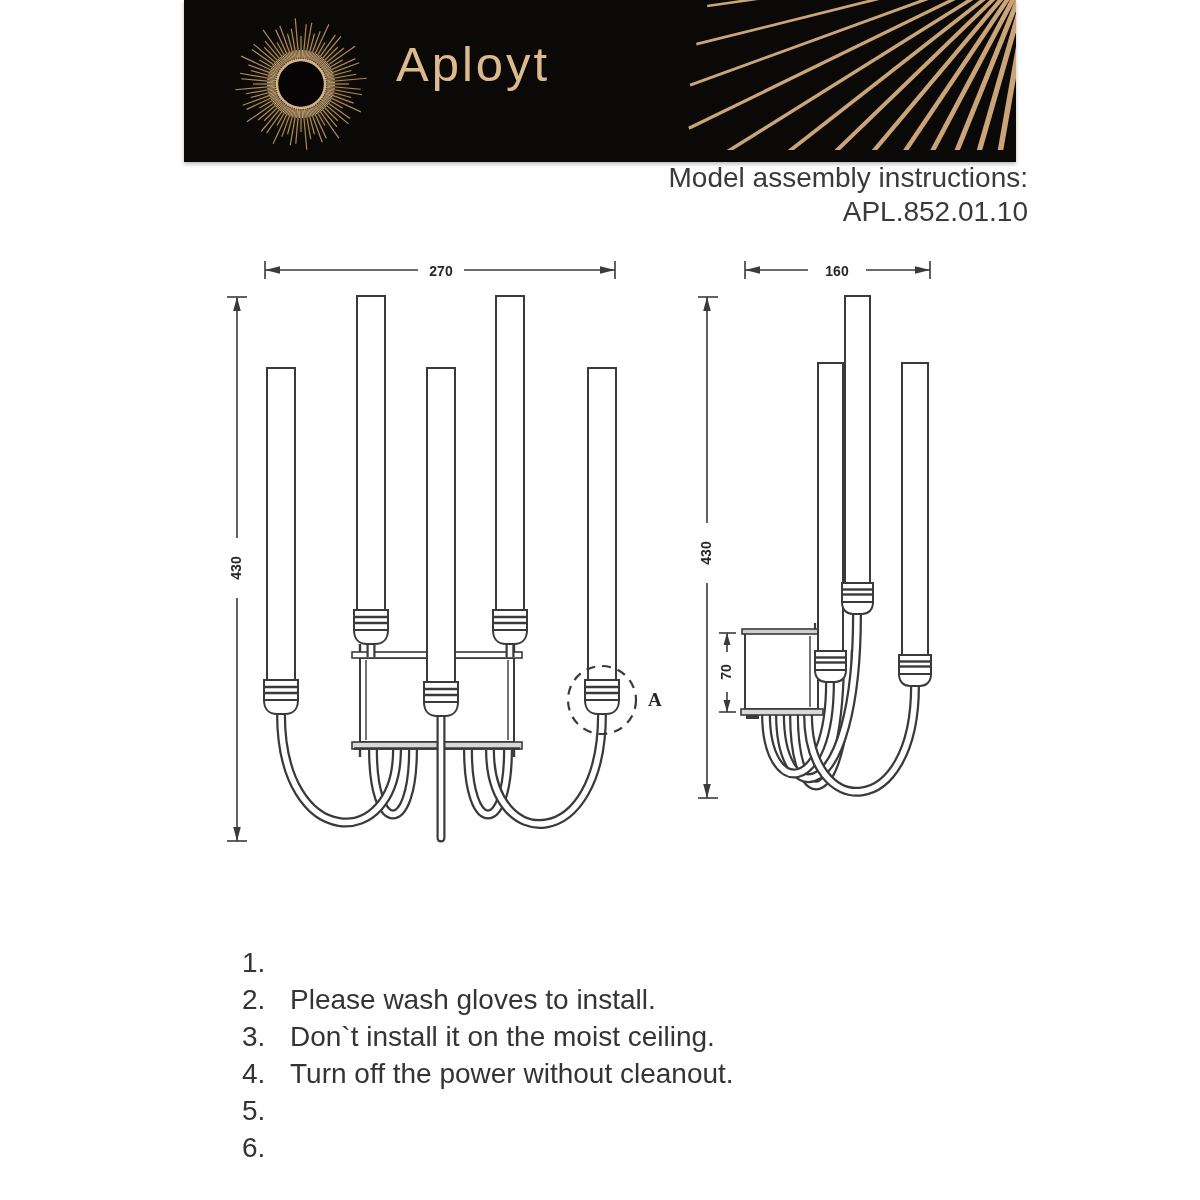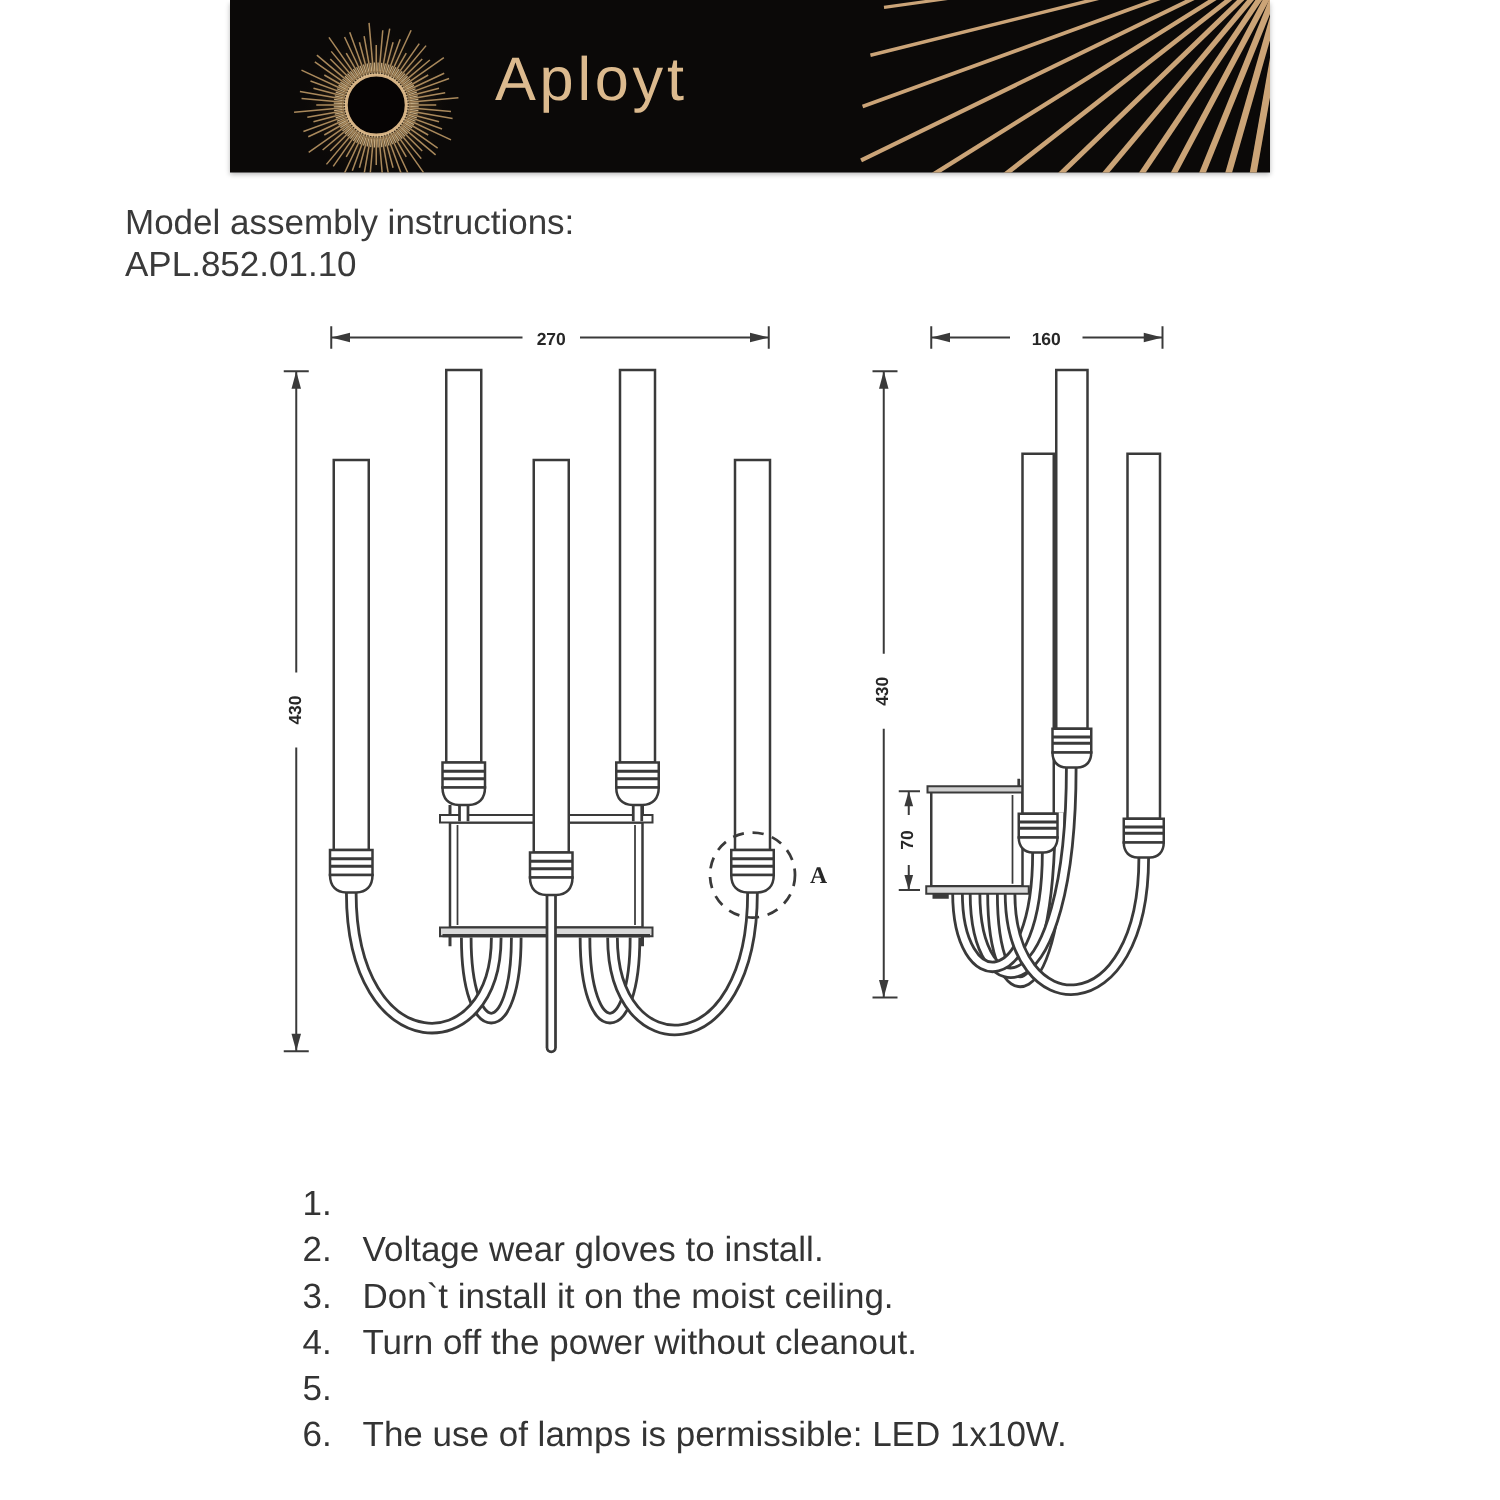--- a/index.html
+++ b/index.html
@@ -1,28 +1,28 @@
 <!DOCTYPE html>
 <html style="--banner-bg: #0b0908; --gold: #dcba8e; --ray-gold: #d6ad7e; --ink: #3a3a3a; --line: #3a3a3a;"><head>
 <meta charset="utf-8">
 <style>
   html,body{margin:0;padding:0;background:#fff;}
   .page{position:relative;width:1200px;height:1200px;background:#fff;
         font-family:"Liberation Sans",sans-serif;overflow:hidden;color:var(--ink,#333);}
 
   
-  .banner{position:absolute;left:184px;top:0;width:832px;height:138px;
+  .banner{position:absolute;left:184px;top:0;width:832px;height:162px;
           background:var(--banner-bg,#0b0908);overflow:hidden;
           box-shadow:0 2px 4px rgba(0,0,0,.28);}
   .banner svg{position:absolute;inset:0;}
   .brand{position:absolute;left:212px;top:36px;font-size:49px;font-weight:400;
          letter-spacing:3px;color:var(--gold,#dcba8e);}
 
   
-  .title-block{position:absolute;left:100px;top:161px;width:928px;text-align:left;
+  .title-block{position:absolute;left:100px;top:161px;width:928px;text-align:right;
                font-size:28px;line-height:34px;color:var(--ink,#3a3a3a);}
 
   
   .drawing{position:absolute;left:0;top:0;width:1200px;height:1200px;}
   .dim-label{font:bold 14px "Liberation Sans",sans-serif;fill:#272727;}
   .detail-label{font:bold 19px "Liberation Serif",serif;fill:#272727;}
 
   
   .instructions{position:absolute;left:242px;top:947px;margin:0;padding:0;list-style:none;
                 font-size:28px;color:#343434;}
@@ -388,31 +388,30 @@
       </g>
     </g>
   </svg>
 
   <ol class="instructions">
     <li>
       <span class="num">1.</span>
     </li>
     <li>
       <span class="num">2.</span>
-      <span class="txt">Voltage wear gloves to install.</span>
+      <span class="txt">Please wash gloves to install.</span>
     </li>
     <li>
       <span class="num">3.</span>
       <span class="txt">Don`t install it on the moist ceiling.</span>
     </li>
     <li>
       <span class="num">4.</span>
       <span class="txt">Turn off the power without cleanout.</span>
     </li>
     <li>
       <span class="num">5.</span>
     </li>
     <li>
       <span class="num">6.</span>
-      <span class="txt">The use of lamps is permissible: LED 1x10W.</span>
     </li>
   </ol>
 </div>
 
 </body></html>

